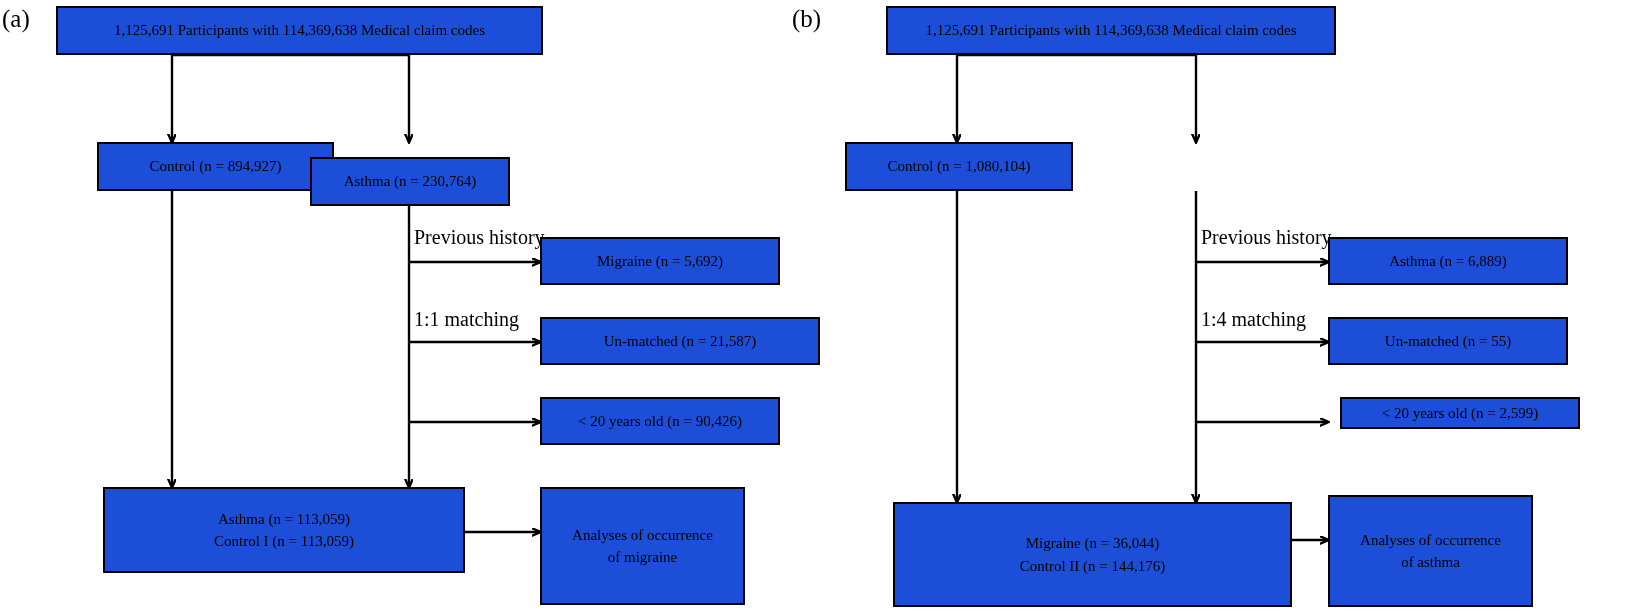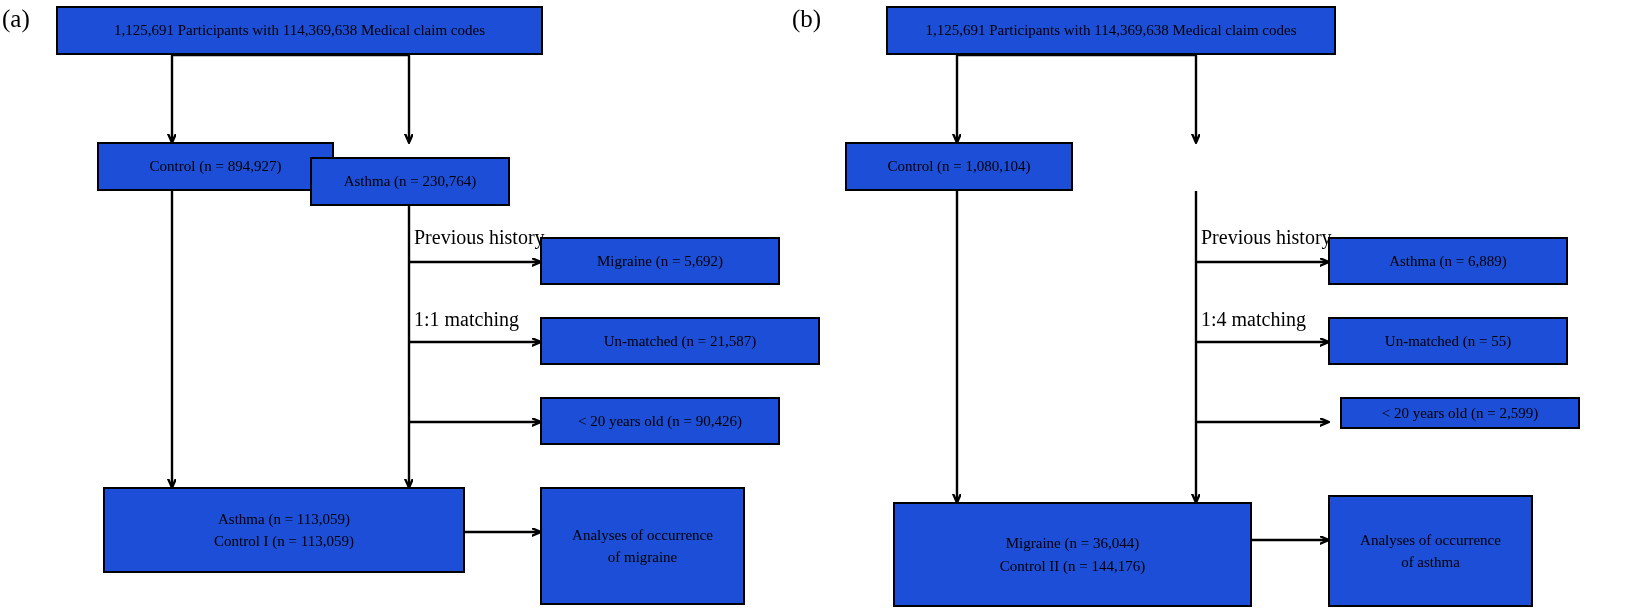--- a/index.html
+++ b/index.html
@@ -158,21 +158,21 @@
   <div class="box thin" style="left:1328px; top:237px; width:240px; height:48px;">
     <span class="line">Asthma (n = 6,889)</span>
   </div>
   <div class="box thin" style="left:1328px; top:317px; width:240px; height:48px;">
     <span class="line">Un-matched (n = 55)</span>
   </div>
   <div class="box thin" style="left:1328px; top:397px; width:240px; height:32px;margin-left:12px;">
     <span class="line">&lt; 20 years old (n = 2,599)</span>
   </div>
 
-  <div class="box" style="left:893px; top:502px; width:359px; height:105px;">
+  <div class="box" style="left:893px; top:502px; width:399px; height:105px;">
     <span class="line">Migraine (n = 36,044)</span>
     <span class="line">Control II (n = 144,176)</span>
   </div>
 
   <div class="box" style="left:1328px; top:495px; width:205px; height:112px;">
     <span class="line">Analyses of occurrence</span>
     <span class="line">of asthma</span>
   </div>
 
 </div>

